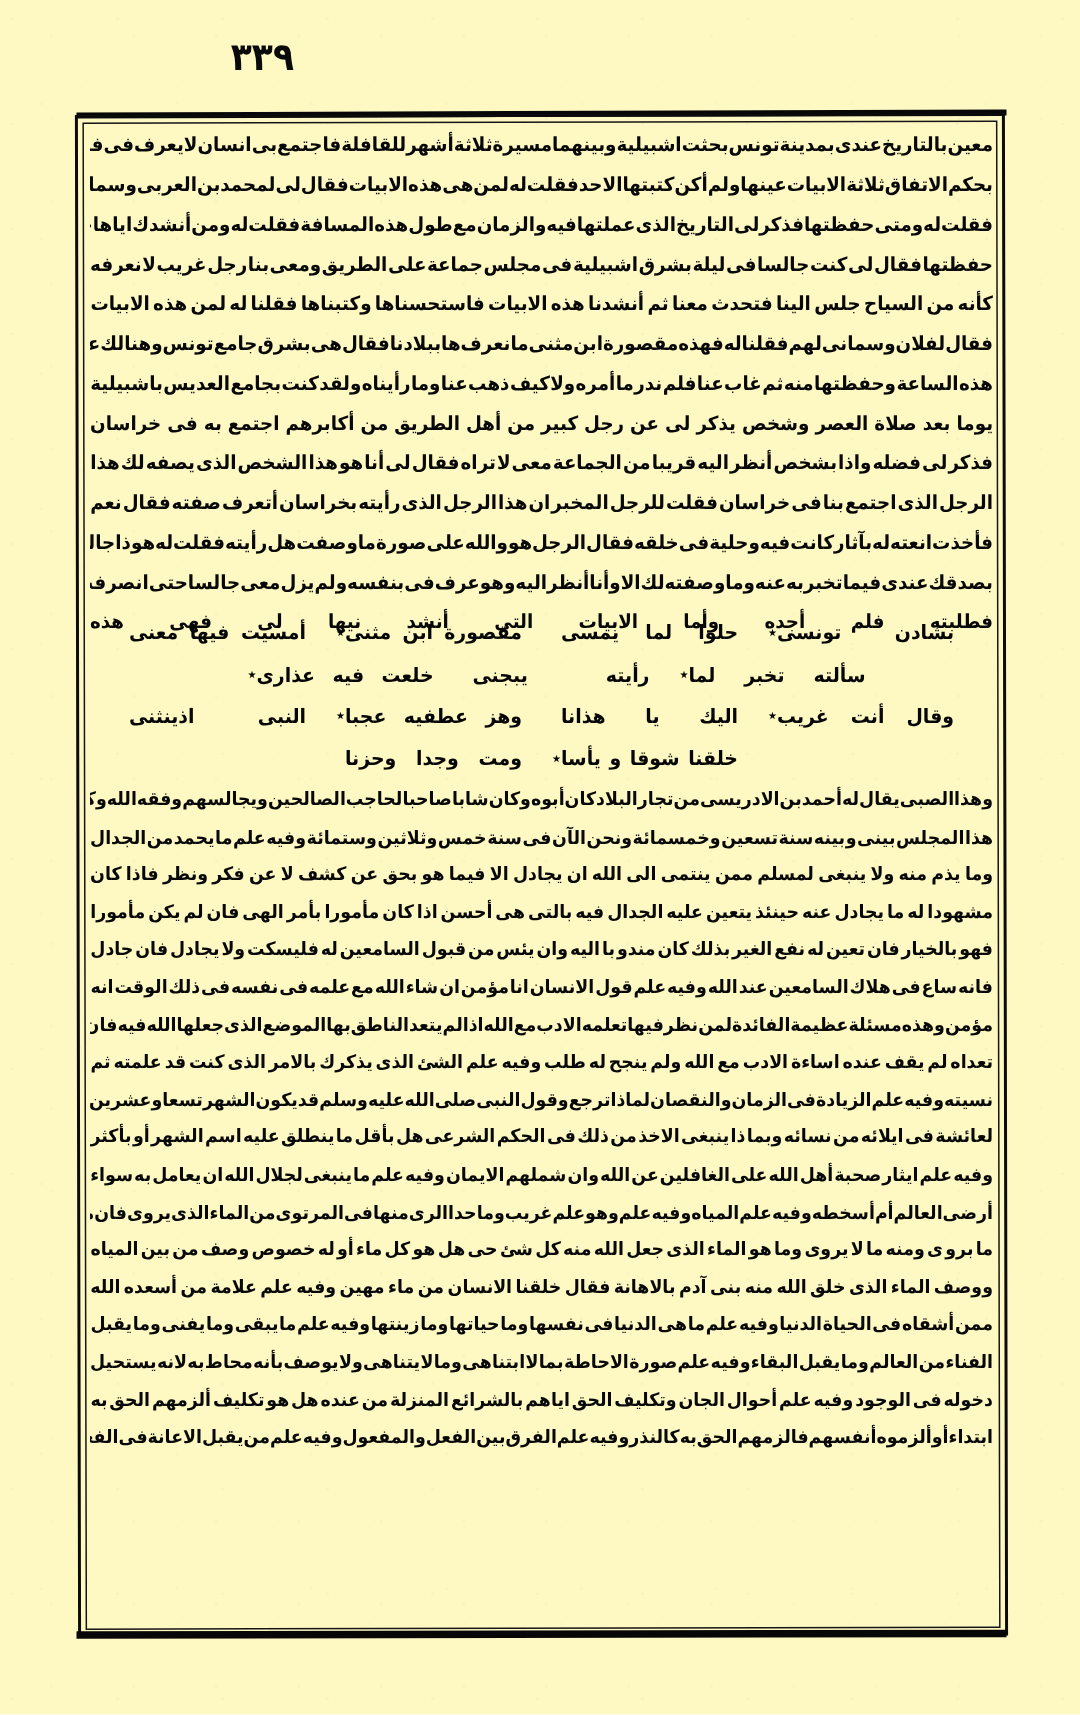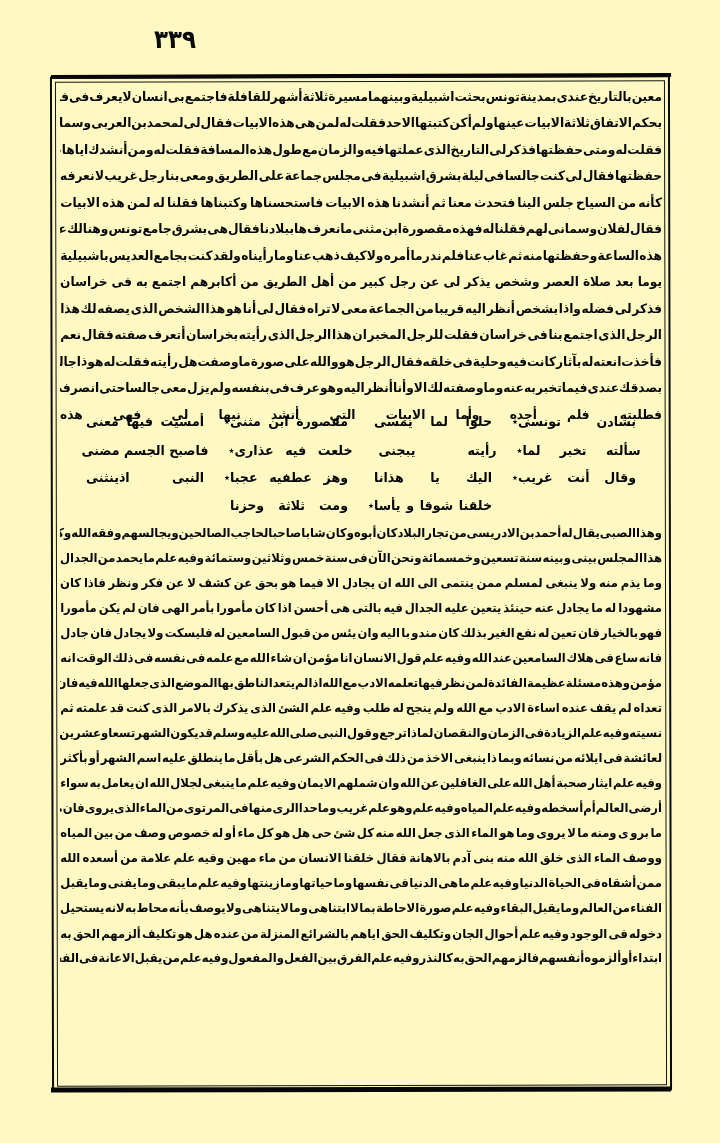--- a/index.html
+++ b/index.html
@@ -467,35 +467,34 @@
           <span class="sep">٭</span>
           <span class="hemi">أمسيت فيها معنى</span>
         </div>
         <div class="verse">
           <span class="hemi">سألته تخبر لما</span>
           <span class="sep">٭</span>
           <span class="hemi">رأيته يبجنى</span>
           <span class="sep"></span>
           <span class="hemi">خلعت فيه عذارى</span>
           <span class="sep">٭</span>
-          <span class="hemi">فاصبح الجسم مضنى</span>
         </div>
         <div class="verse">
           <span class="hemi">وقال أنت غريب</span>
           <span class="sep">٭</span>
           <span class="hemi">اليك يا هذانا</span>
           <span class="sep"></span>
           <span class="hemi">وهز عطفيه عجبا</span>
           <span class="sep">٭</span>
           <span class="hemi">النبى اذينثنى</span>
         </div>
         <div class="verse single">
           <span class="hemi">خلقنا شوقا و يأسا</span>
           <span class="sep">٭</span>
-          <span class="hemi">ومت ثلاثة وحزنا</span>
+          <span class="hemi">ومت وجدا وحزنا</span>
         </div>
       </div>
 
     <div class="para lower" id="lower-para">
         <span class="ln fit">
           <span>وهذا</span>
           <span>الصبى</span>
           <span>يقال</span>
           <span>له</span>
           <span>أحمد</span>

